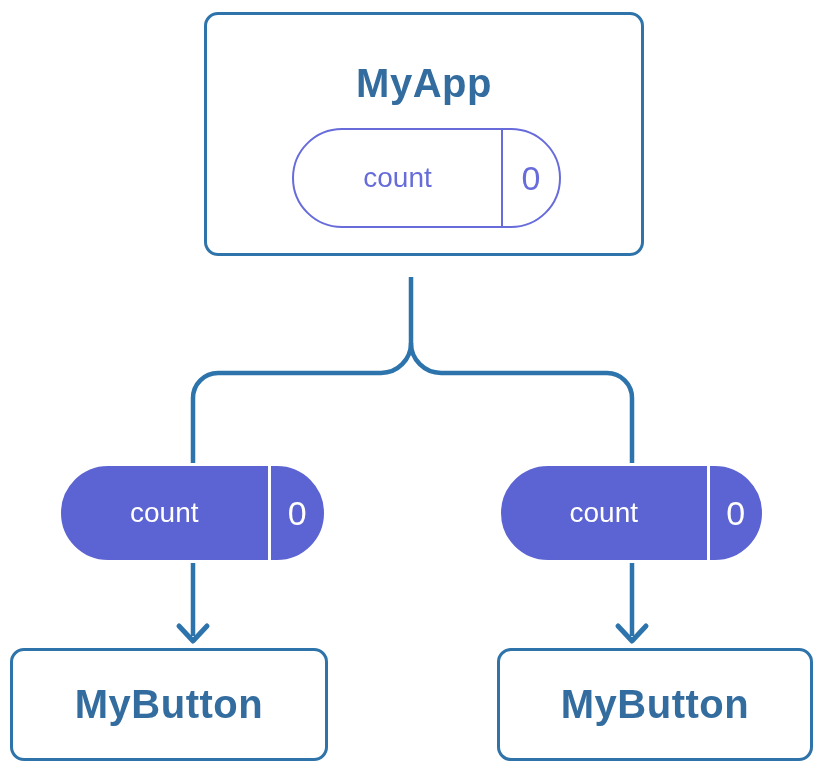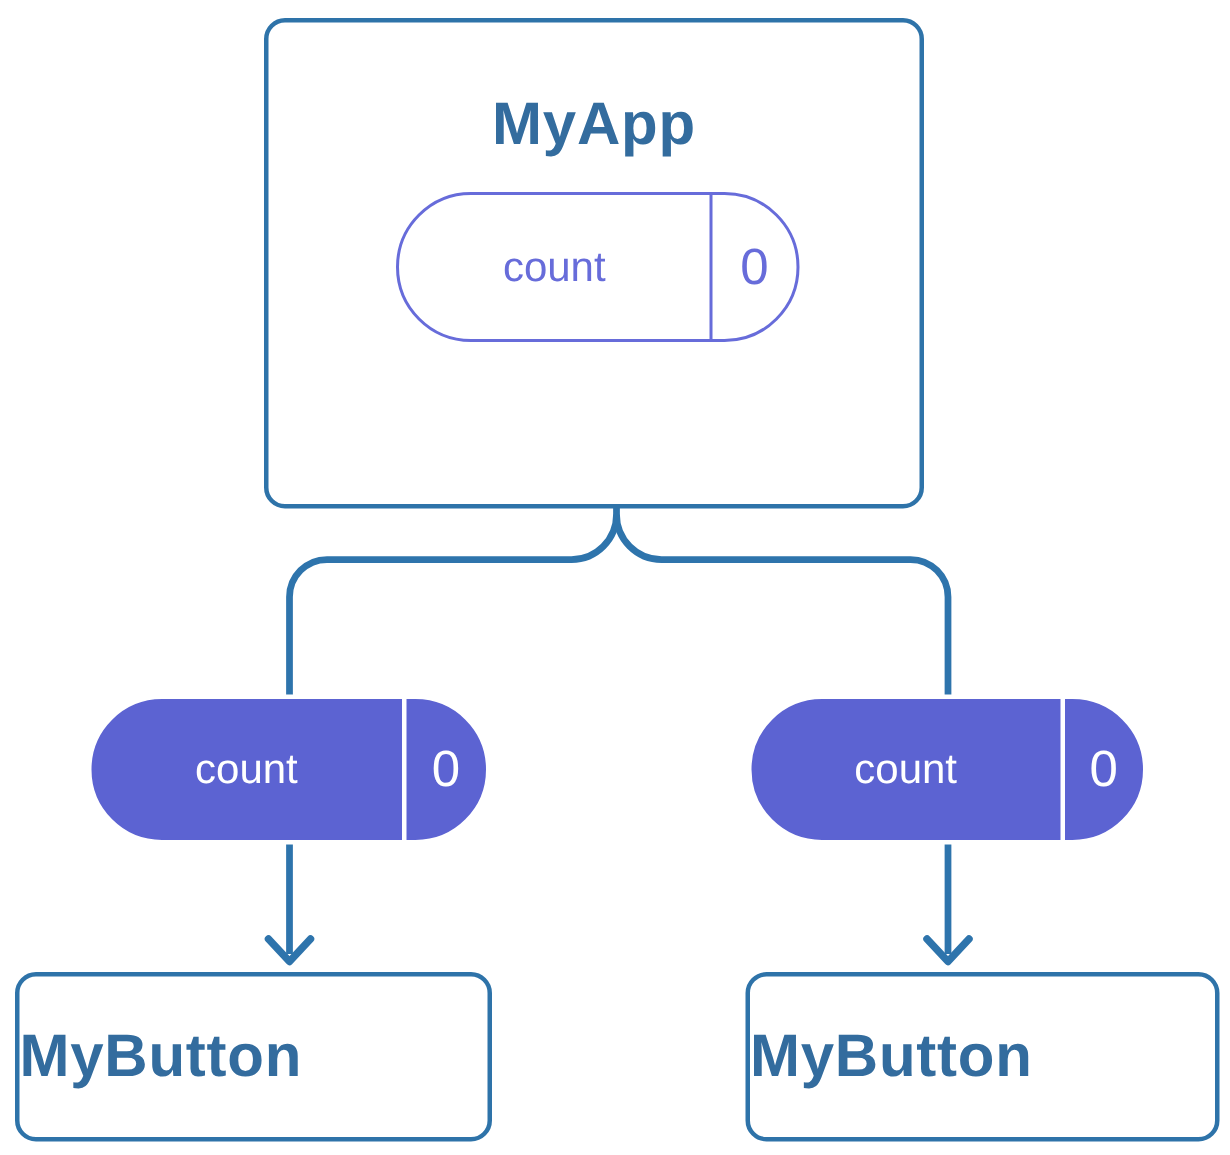--- a/index.html
+++ b/index.html
@@ -18,23 +18,23 @@
     z-index: 1;
   }
   .node-box {
     position: absolute;
     background: #ffffff;
     border: 3px solid #2E73A9;
     border-radius: 14px;
     box-sizing: border-box;
     z-index: 2;
   }
-  .root-box { left: 176px; top: 12px; width: 440px; height: 327px; }
+  .root-box { left: 204px; top: 12px; width: 440px; height: 244px; }
   .leaf-box {
-    display: flex; align-items: center; 
+    display: flex; align-items: center; justify-content: center;
   }
   .leaf-box.left  { left: 10px;  top: 648px; width: 318px; height: 113px; }
   .leaf-box.right { left: 497px; top: 648px; width: 316px; height: 113px; }
   .node-title {
     position: absolute;
     left: 0; right: 0; top: 46px;
     text-align: center;
     font-size: 40px;
     font-weight: 600;
     letter-spacing: 0.5px;

